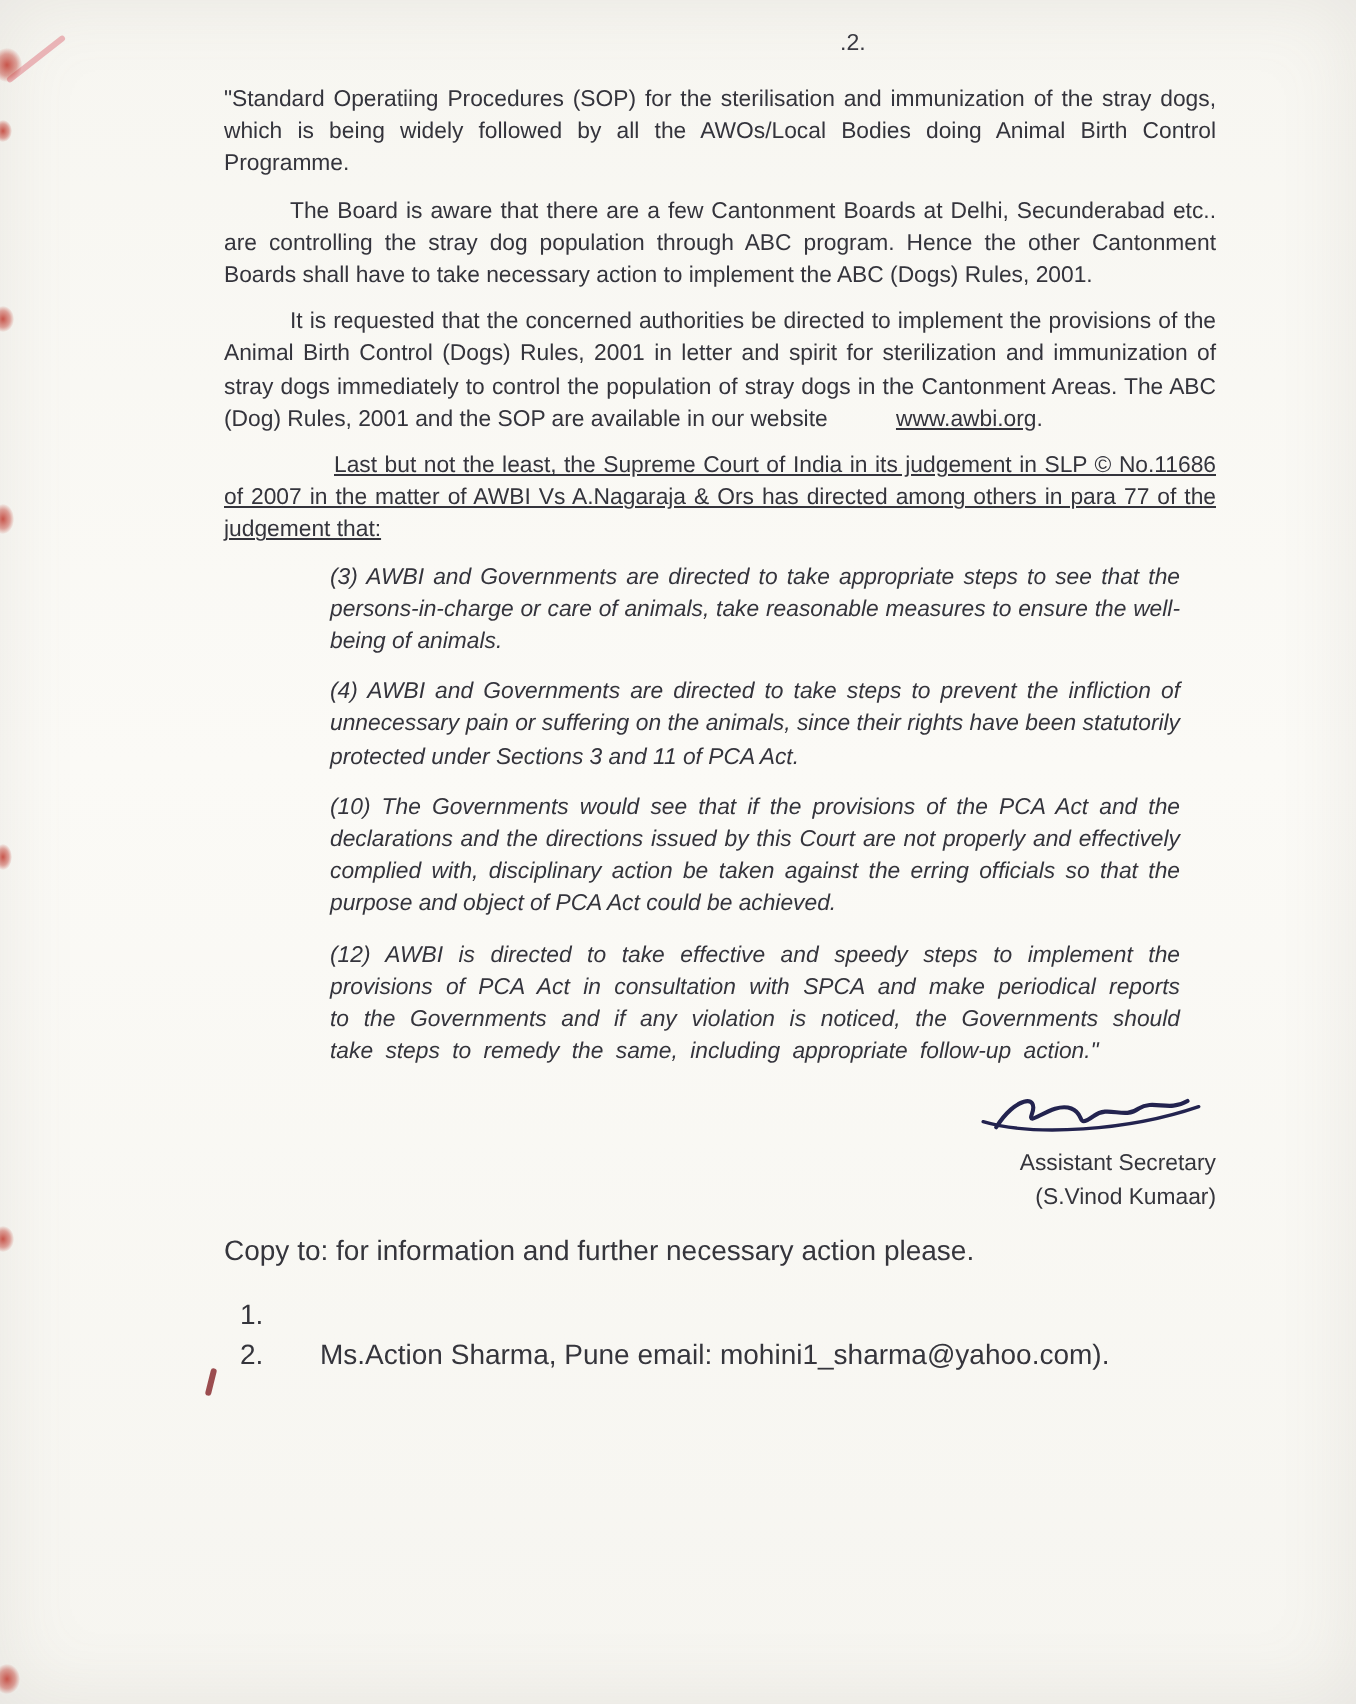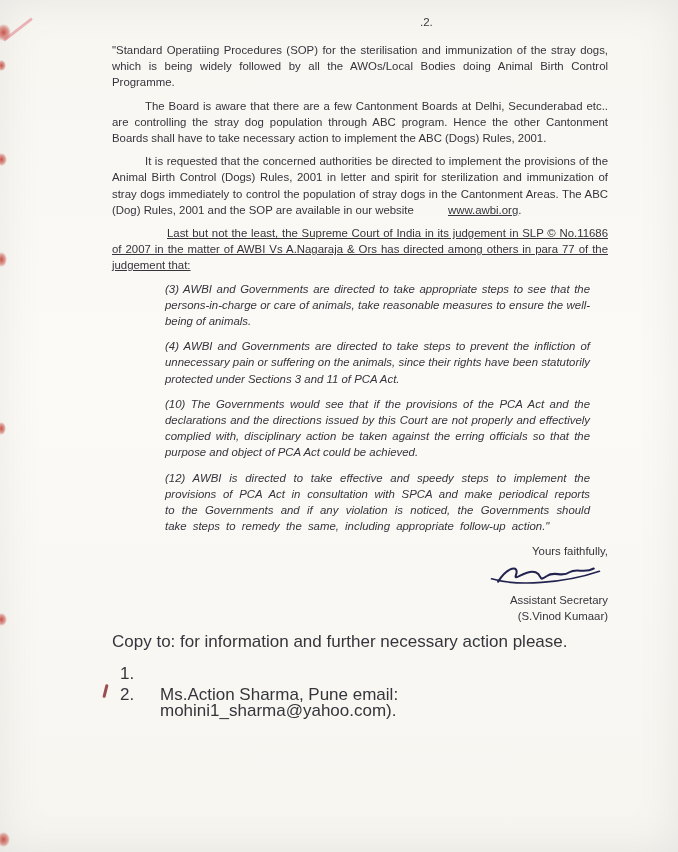--- a/index.html
+++ b/index.html
@@ -35,21 +35,21 @@
     font-style:italic;
     margin-left:53px; margin-right:18px;
     margin-bottom:9px;
   }
   .quote.q12 { word-spacing:3px; }
   .link { text-decoration:underline; color:#34343c;margin-left:31px; }
   .closing { margin-top:2px; margin-bottom:2px; }
   .signoff { text-align:right; font-size:11.4px; line-height:16.2px; }
   .signoff .sal { margin-top:2px; }
   .signature-wrap { height:30px; margin:1px 4px 1px auto; width:118px; }
-  .copyto { margin-top:10px; font-size:17px; line-height:16.2px; }
+  .copyto { margin-top:10px; font-size:14px; line-height:16.2px; }
   .copy-list { margin-top:16px; }
   .copy-row { display:flex; margin-left:8px; margin-bottom:4px; }
   .copy-num { width:40px; flex:0 0 40px; }
   
   .mark {
     position:absolute; border-radius:50%;
     background:radial-gradient(ellipse at center, rgba(193,59,48,.85) 0%, rgba(193,59,48,.45) 45%, rgba(193,59,48,0) 72%);
   }
   .streak {
     position:absolute; left:0px; top:28px; width:36px; height:3px;
@@ -93,21 +93,20 @@
     <p class="para quote">(3) AWBI and Governments are directed to take appropriate steps to see that the persons-in-charge or care of animals, take reasonable measures to ensure the well-being of animals.</p>
 
     <p class="para quote">(4) AWBI and Governments are directed to take steps to prevent the infliction of unnecessary pain or suffering on the animals, since their rights have been statutorily protected under Sections 3 and 11 of PCA Act.</p>
 
     <p class="para quote">(10) The Governments would see that if the provisions of the PCA Act and the declarations and the directions issued by this Court are not properly and effectively complied with, disciplinary action be taken against the erring officials so that the purpose and object of PCA Act could be achieved.</p>
 
     <p class="para quote q12">(12) AWBI is directed to take effective and speedy steps to implement the provisions of PCA Act in consultation with SPCA and make periodical reports to the Governments and if any violation is noticed, the Governments should take steps to remedy the same, including appropriate follow-up action."</p>
 
 
     <div class="signoff">
-      <div class="sal">Yours faithfully,</div>
       <div class="signature-wrap">
         <svg width="118" height="30" viewBox="0 0 120 32">
           <path d="M10 22 C 20 6, 33 4, 29 15 C 26 23, 40 8, 50 12 C 58 15, 52 23, 62 16 C 70 10, 78 18, 86 12 C 94 7, 102 14, 112 8" fill="none" stroke="#23234f" stroke-width="2.2" stroke-linecap="round"></path>
           <path d="M3 19 C 30 27, 80 24, 118 11" fill="none" stroke="#23234f" stroke-width="1.8" stroke-linecap="round"></path>
         </svg>
       </div>
       <div>Assistant Secretary</div>
       <div>(S.Vinod Kumaar)</div>
     </div>
 

